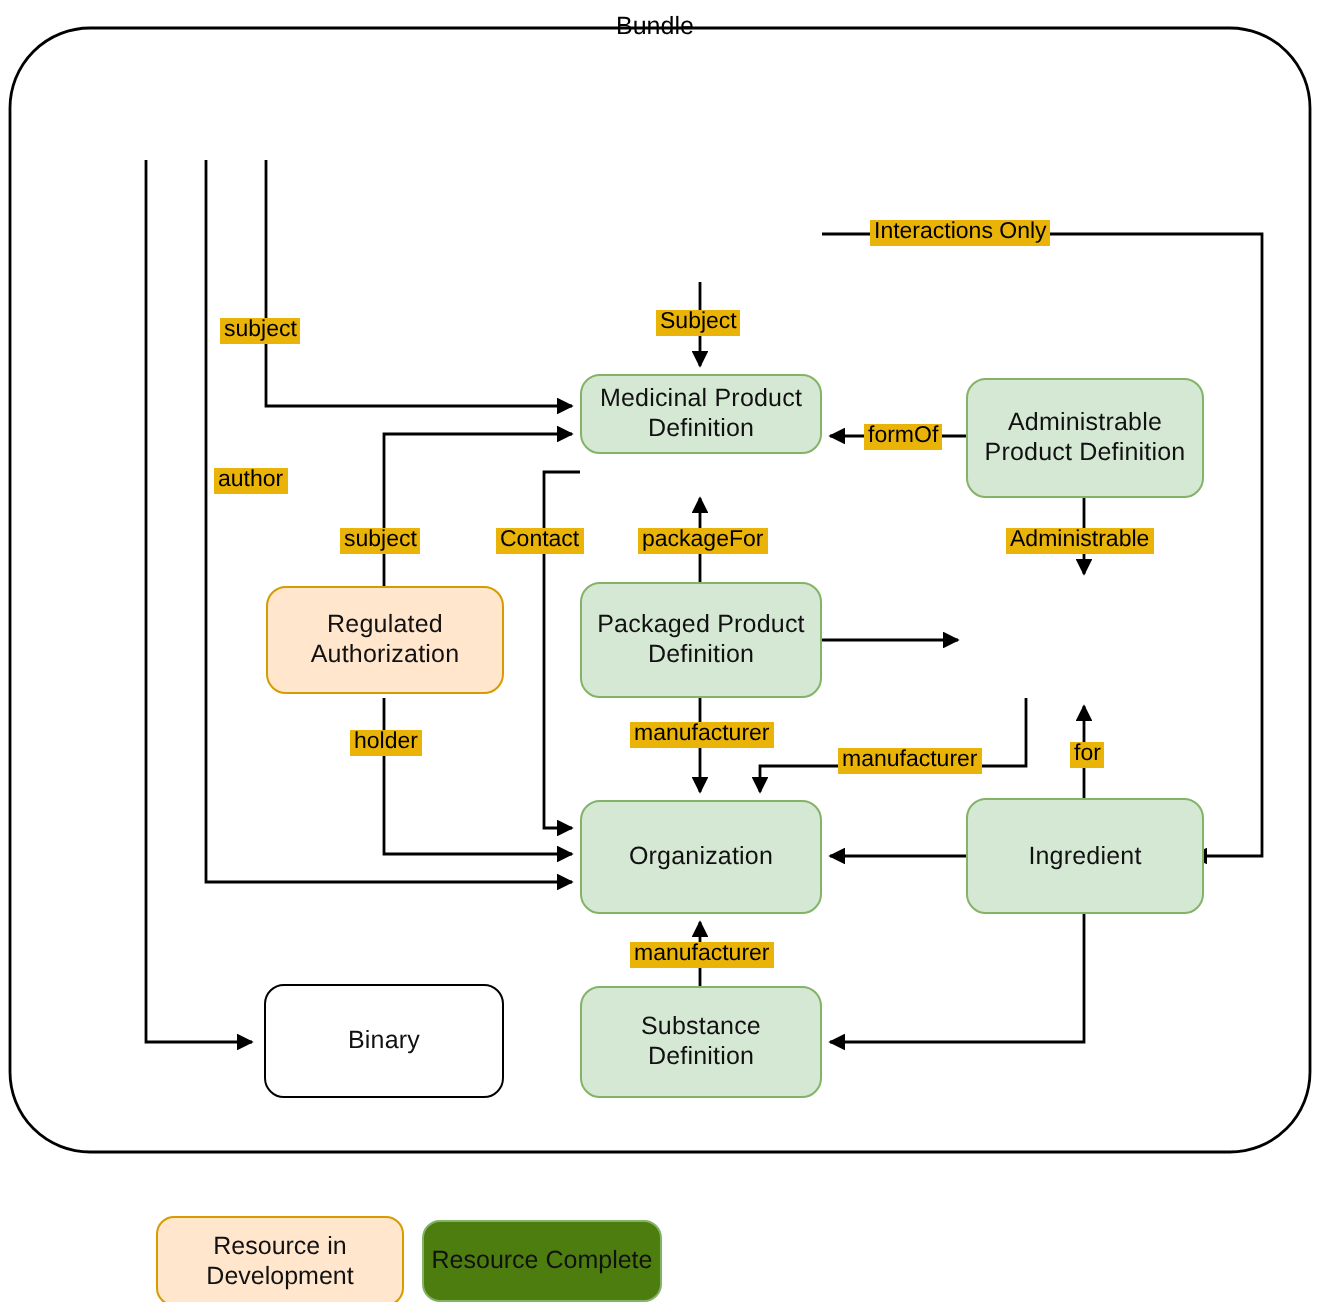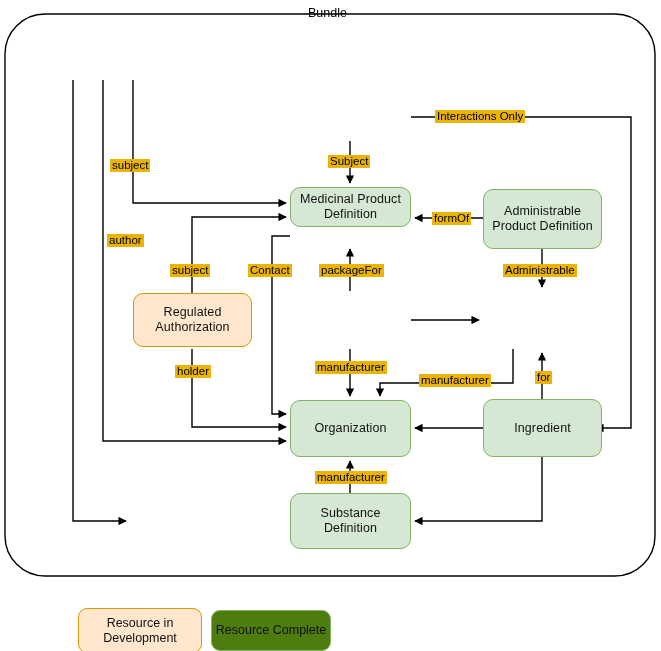--- a/index.html
+++ b/index.html
@@ -142,30 +142,36 @@
   </div>
 
   <div class="node green" style="left:483px; top:189px; width:119px; height:60px;">
     <span>Administrable Product Definition</span>
   </div>
 
   <div class="node amber" style="left:133px; top:293px; width:119px; height:54px;">
     <span>Regulated Authorization</span>
   </div>
 
+  <div class="node green" style="left:290px; top:291px; width:121px; height:58px;">
+    <span>Packaged Product Definition</span>
+  </div>
 
 
   <div class="node green" style="left:290px; top:400px; width:121px; height:57px;">
     <span>Organization</span>
   </div>
 
   <div class="node green" style="left:483px; top:399px; width:119px; height:58px;">
     <span>Ingredient</span>
   </div>
 
+  <div class="node plain" style="left:132px; top:492px; width:120px; height:57px;">
+    <span>Binary</span>
+  </div>
 
   <div class="node green" style="left:290px; top:493px; width:121px; height:56px;">
     <span>Substance Definition</span>
   </div>
 
   <div class="edge-label" style="left:110px; top:159px;">subject</div>
 
   <div class="edge-label" style="left:82px; top:234px;margin-left:25px;">author</div>
 
   <div class="edge-label" style="left:170px; top:264px;">subject</div>

